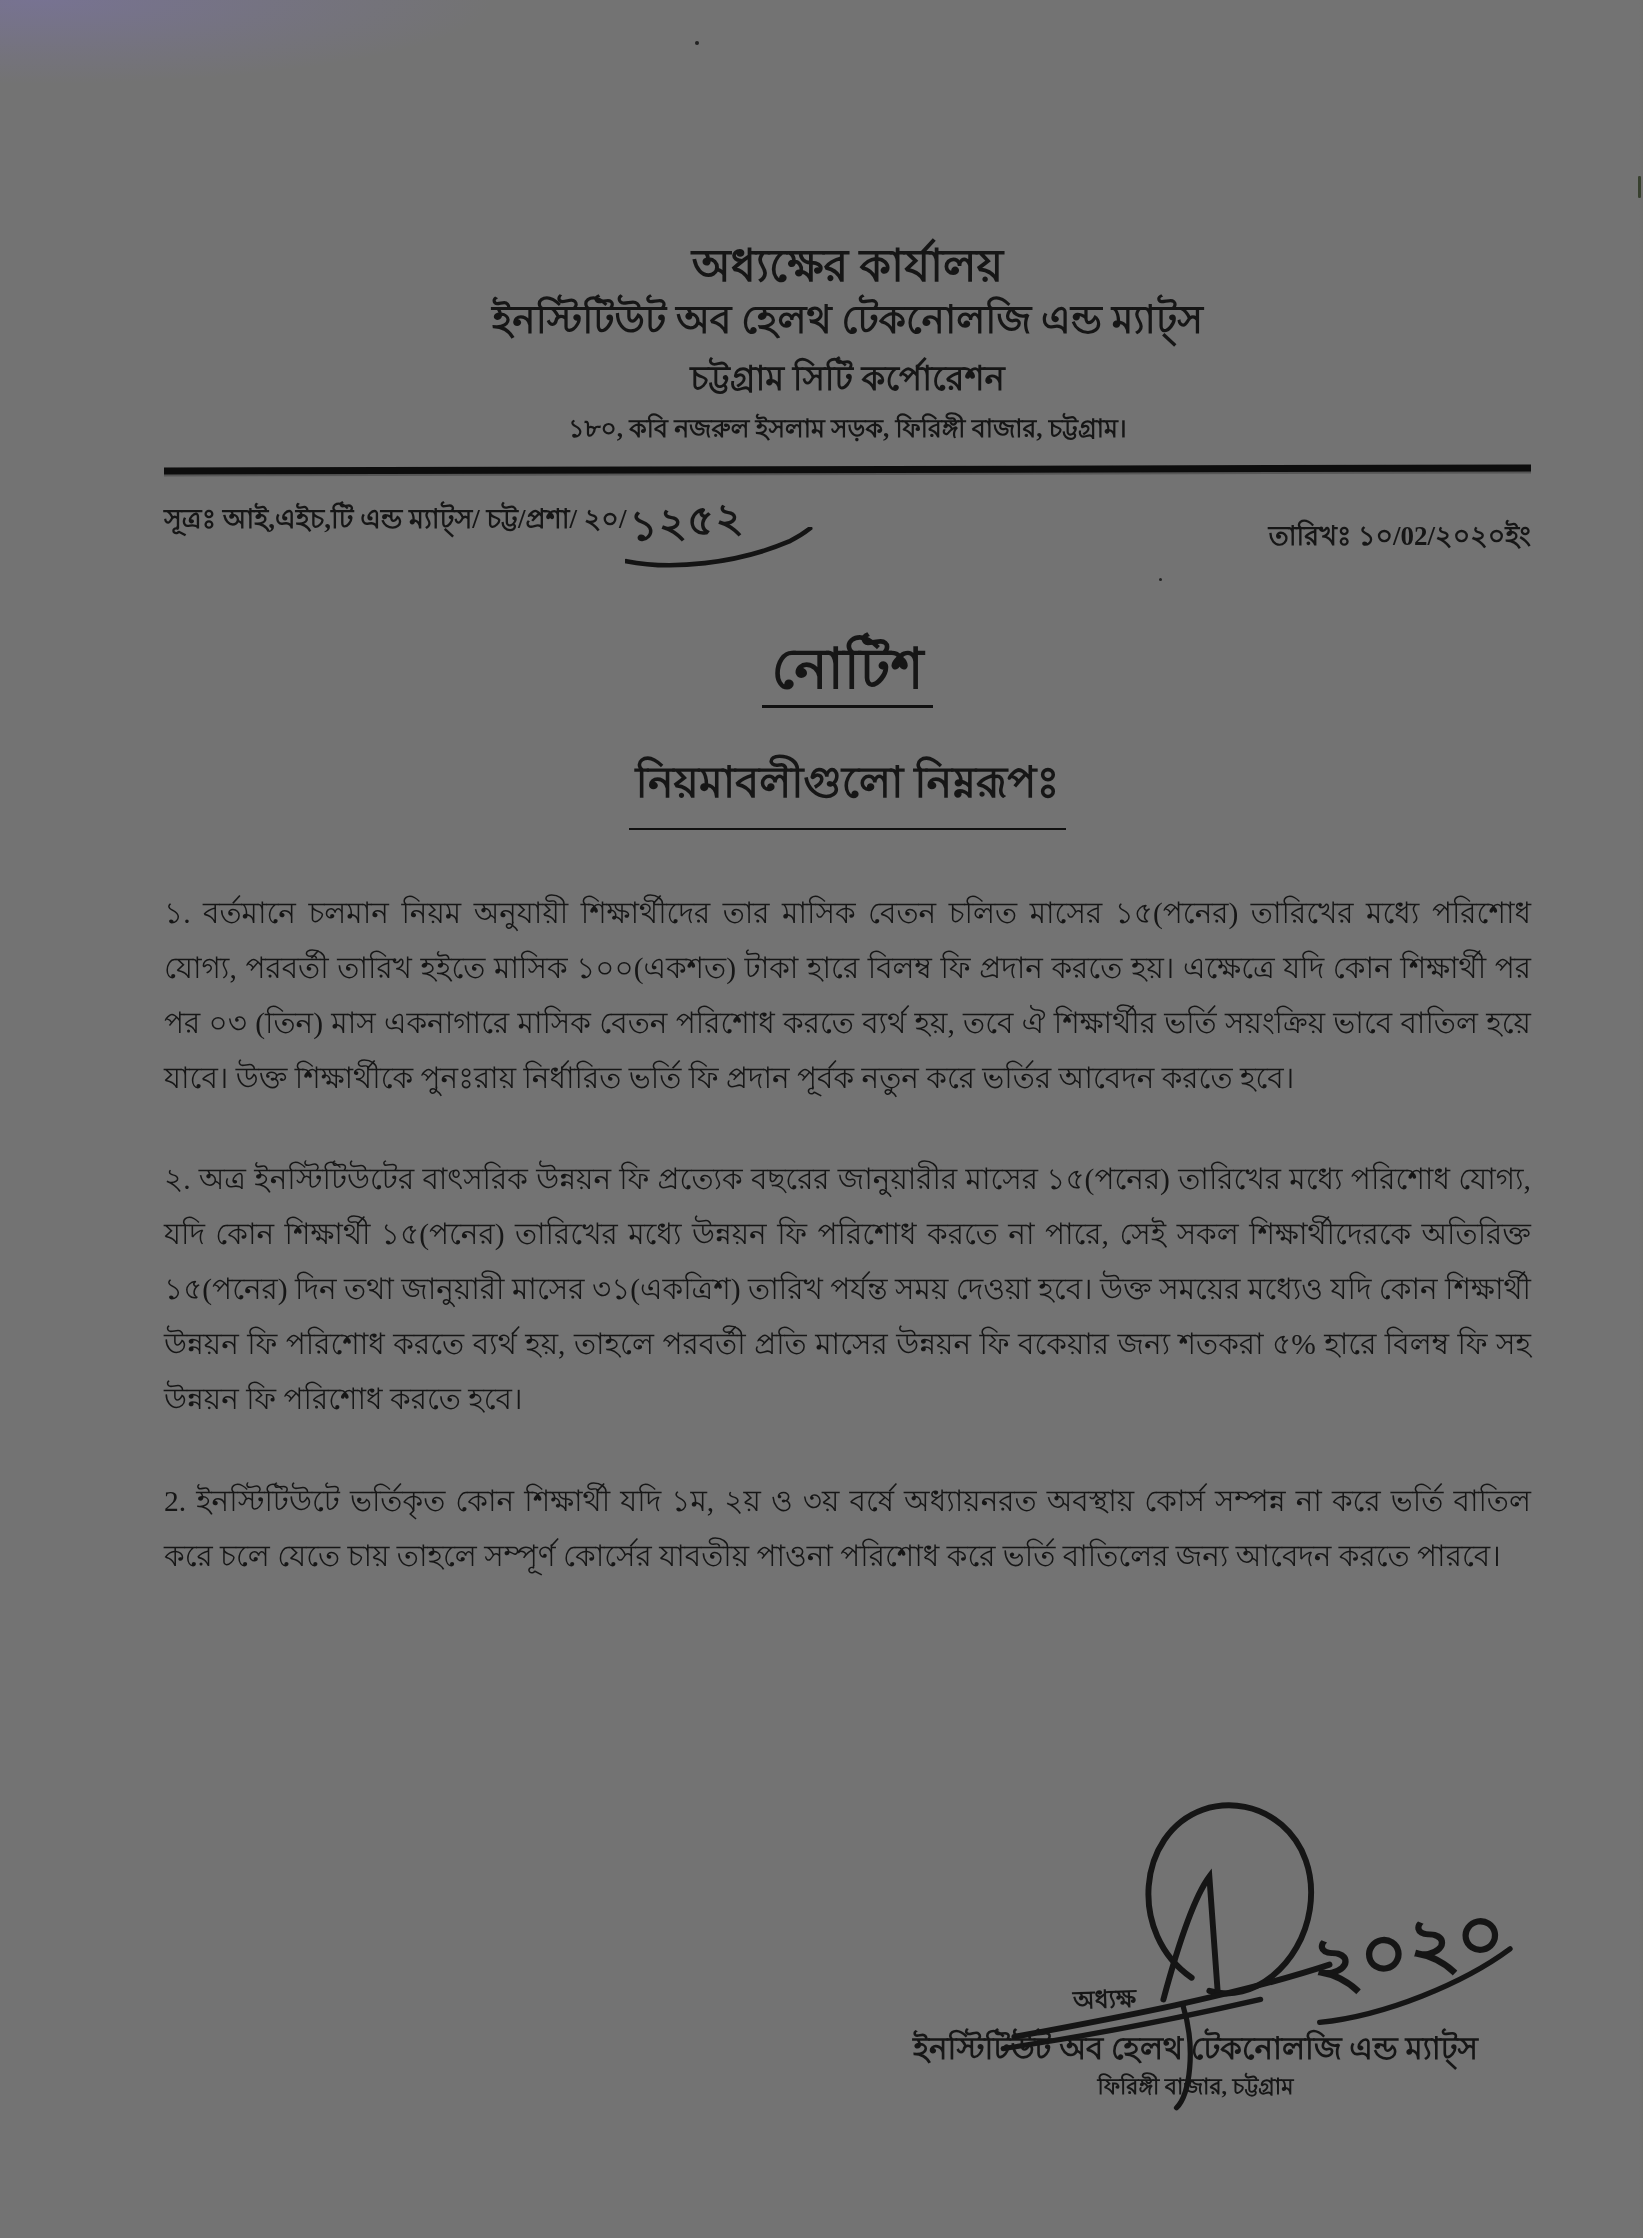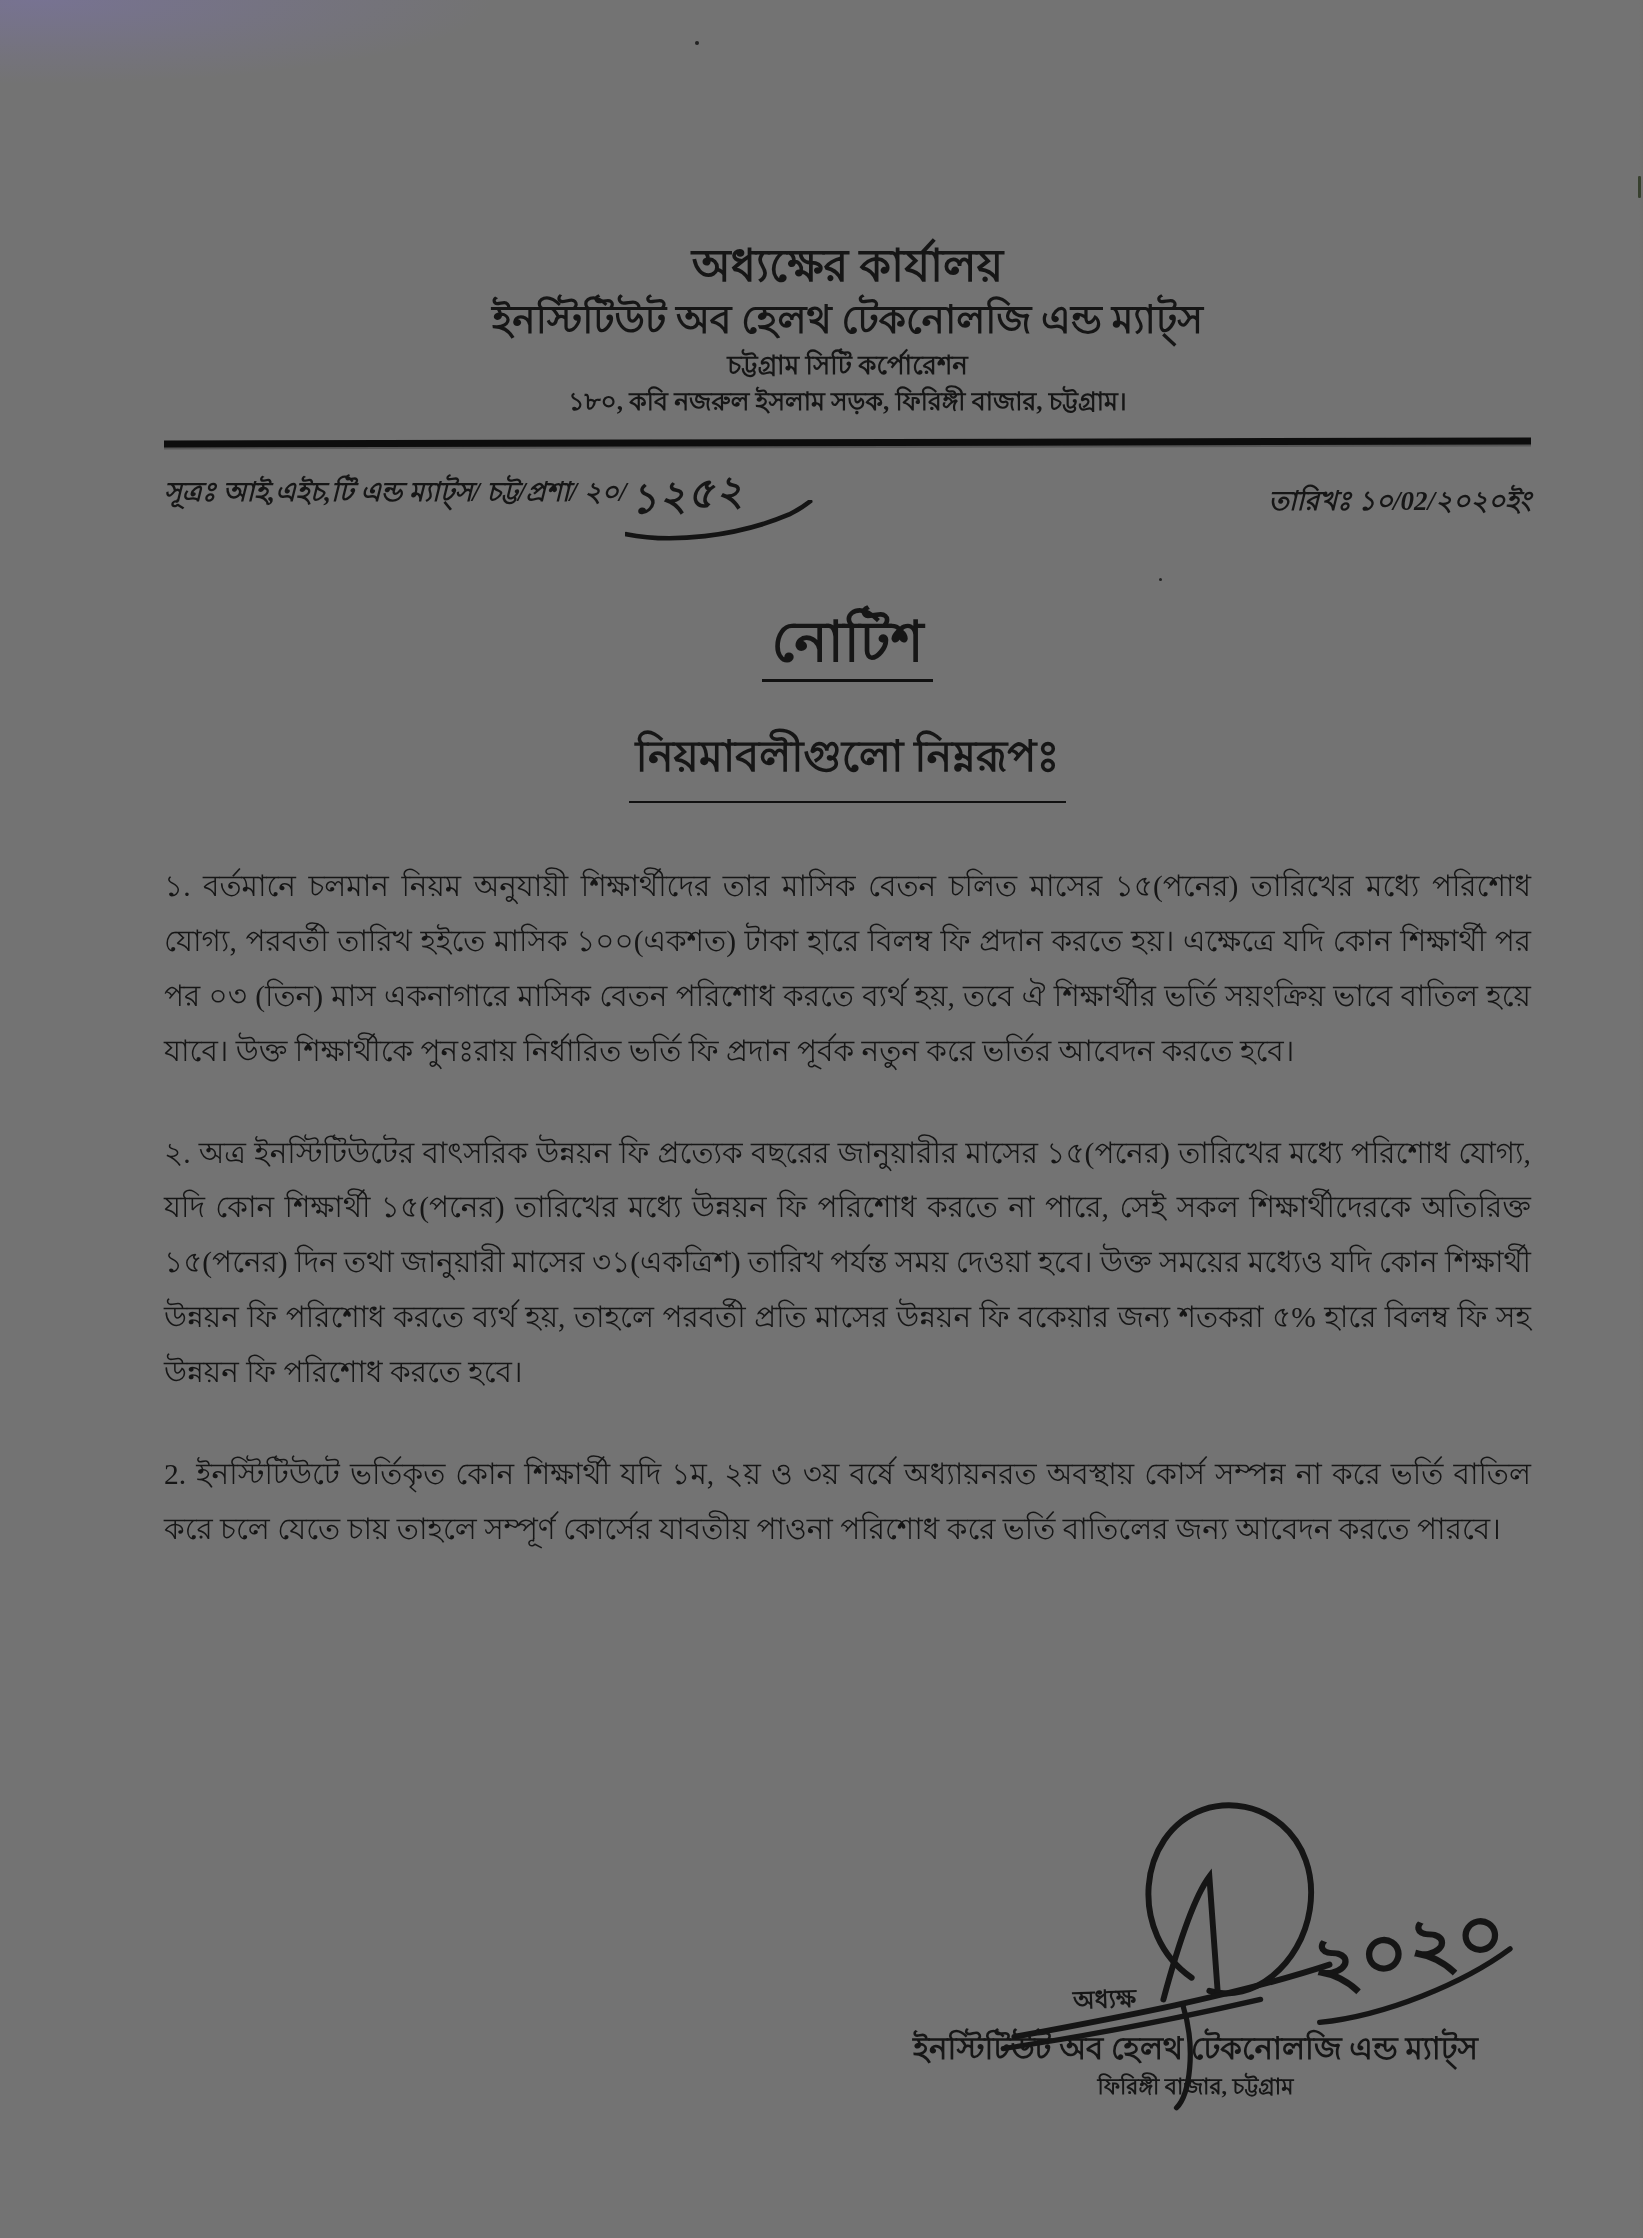--- a/index.html
+++ b/index.html
@@ -23,30 +23,30 @@
     background:linear-gradient(to left, rgba(90,90,80,0.18), transparent 70%);
     pointer-events:none;
   }
   .edge-tick{
     position:absolute;right:2.6px;top:176px;width:3.9px;height:22px;background:#37402e;border-radius:1.3px;
   }
   .content{position:absolute;left:164px;top:242px;width:1367px;}
   .hdr{ text-align:center; font-weight:bold; }
   .hdr-office{font-size:45px;line-height:1.1;margin:0;}
   .hdr-institute{font-size:39px;line-height:1.45;margin:0;}
-  .hdr-corp{font-size:26px;line-height:1.35;margin:0;}
+  .hdr-corp{font-size:34px;line-height:1.35;margin:8px;}
   .hdr-addr{font-size:25px;line-height:1.55;margin:0;}
   .rule-bar{
     margin-top:17px;height:6.6px;background:#0d0d0d;
     transform:rotate(-0.12deg);
     box-shadow:0 2px 0 rgba(0,0,0,0.25);
   }
   .meta-row{
-    display:flex;justify-content:space-between;align-items:center;
-    margin-top:26px;font-size:27px;font-weight:bold;font-style:italic;
+    display:flex;justify-content:space-between;align-items:flex-end;
+    margin-top:26px;font-size:27px;font-weight:bold;
   }
   .ref-wrap{display:flex;align-items:flex-start;}
   .ref-hand{
     position:relative;display:inline-block;margin-left:3.9px;margin-top:-9.2px;
   }
   .ref-hand-digits{
     font-size:42px;font-weight:bold;transform:rotate(-5deg);display:inline-block;
     letter-spacing:1.3px;
   }
   .ref-swoosh{position:absolute;left:-5.3px;top:38px;}

